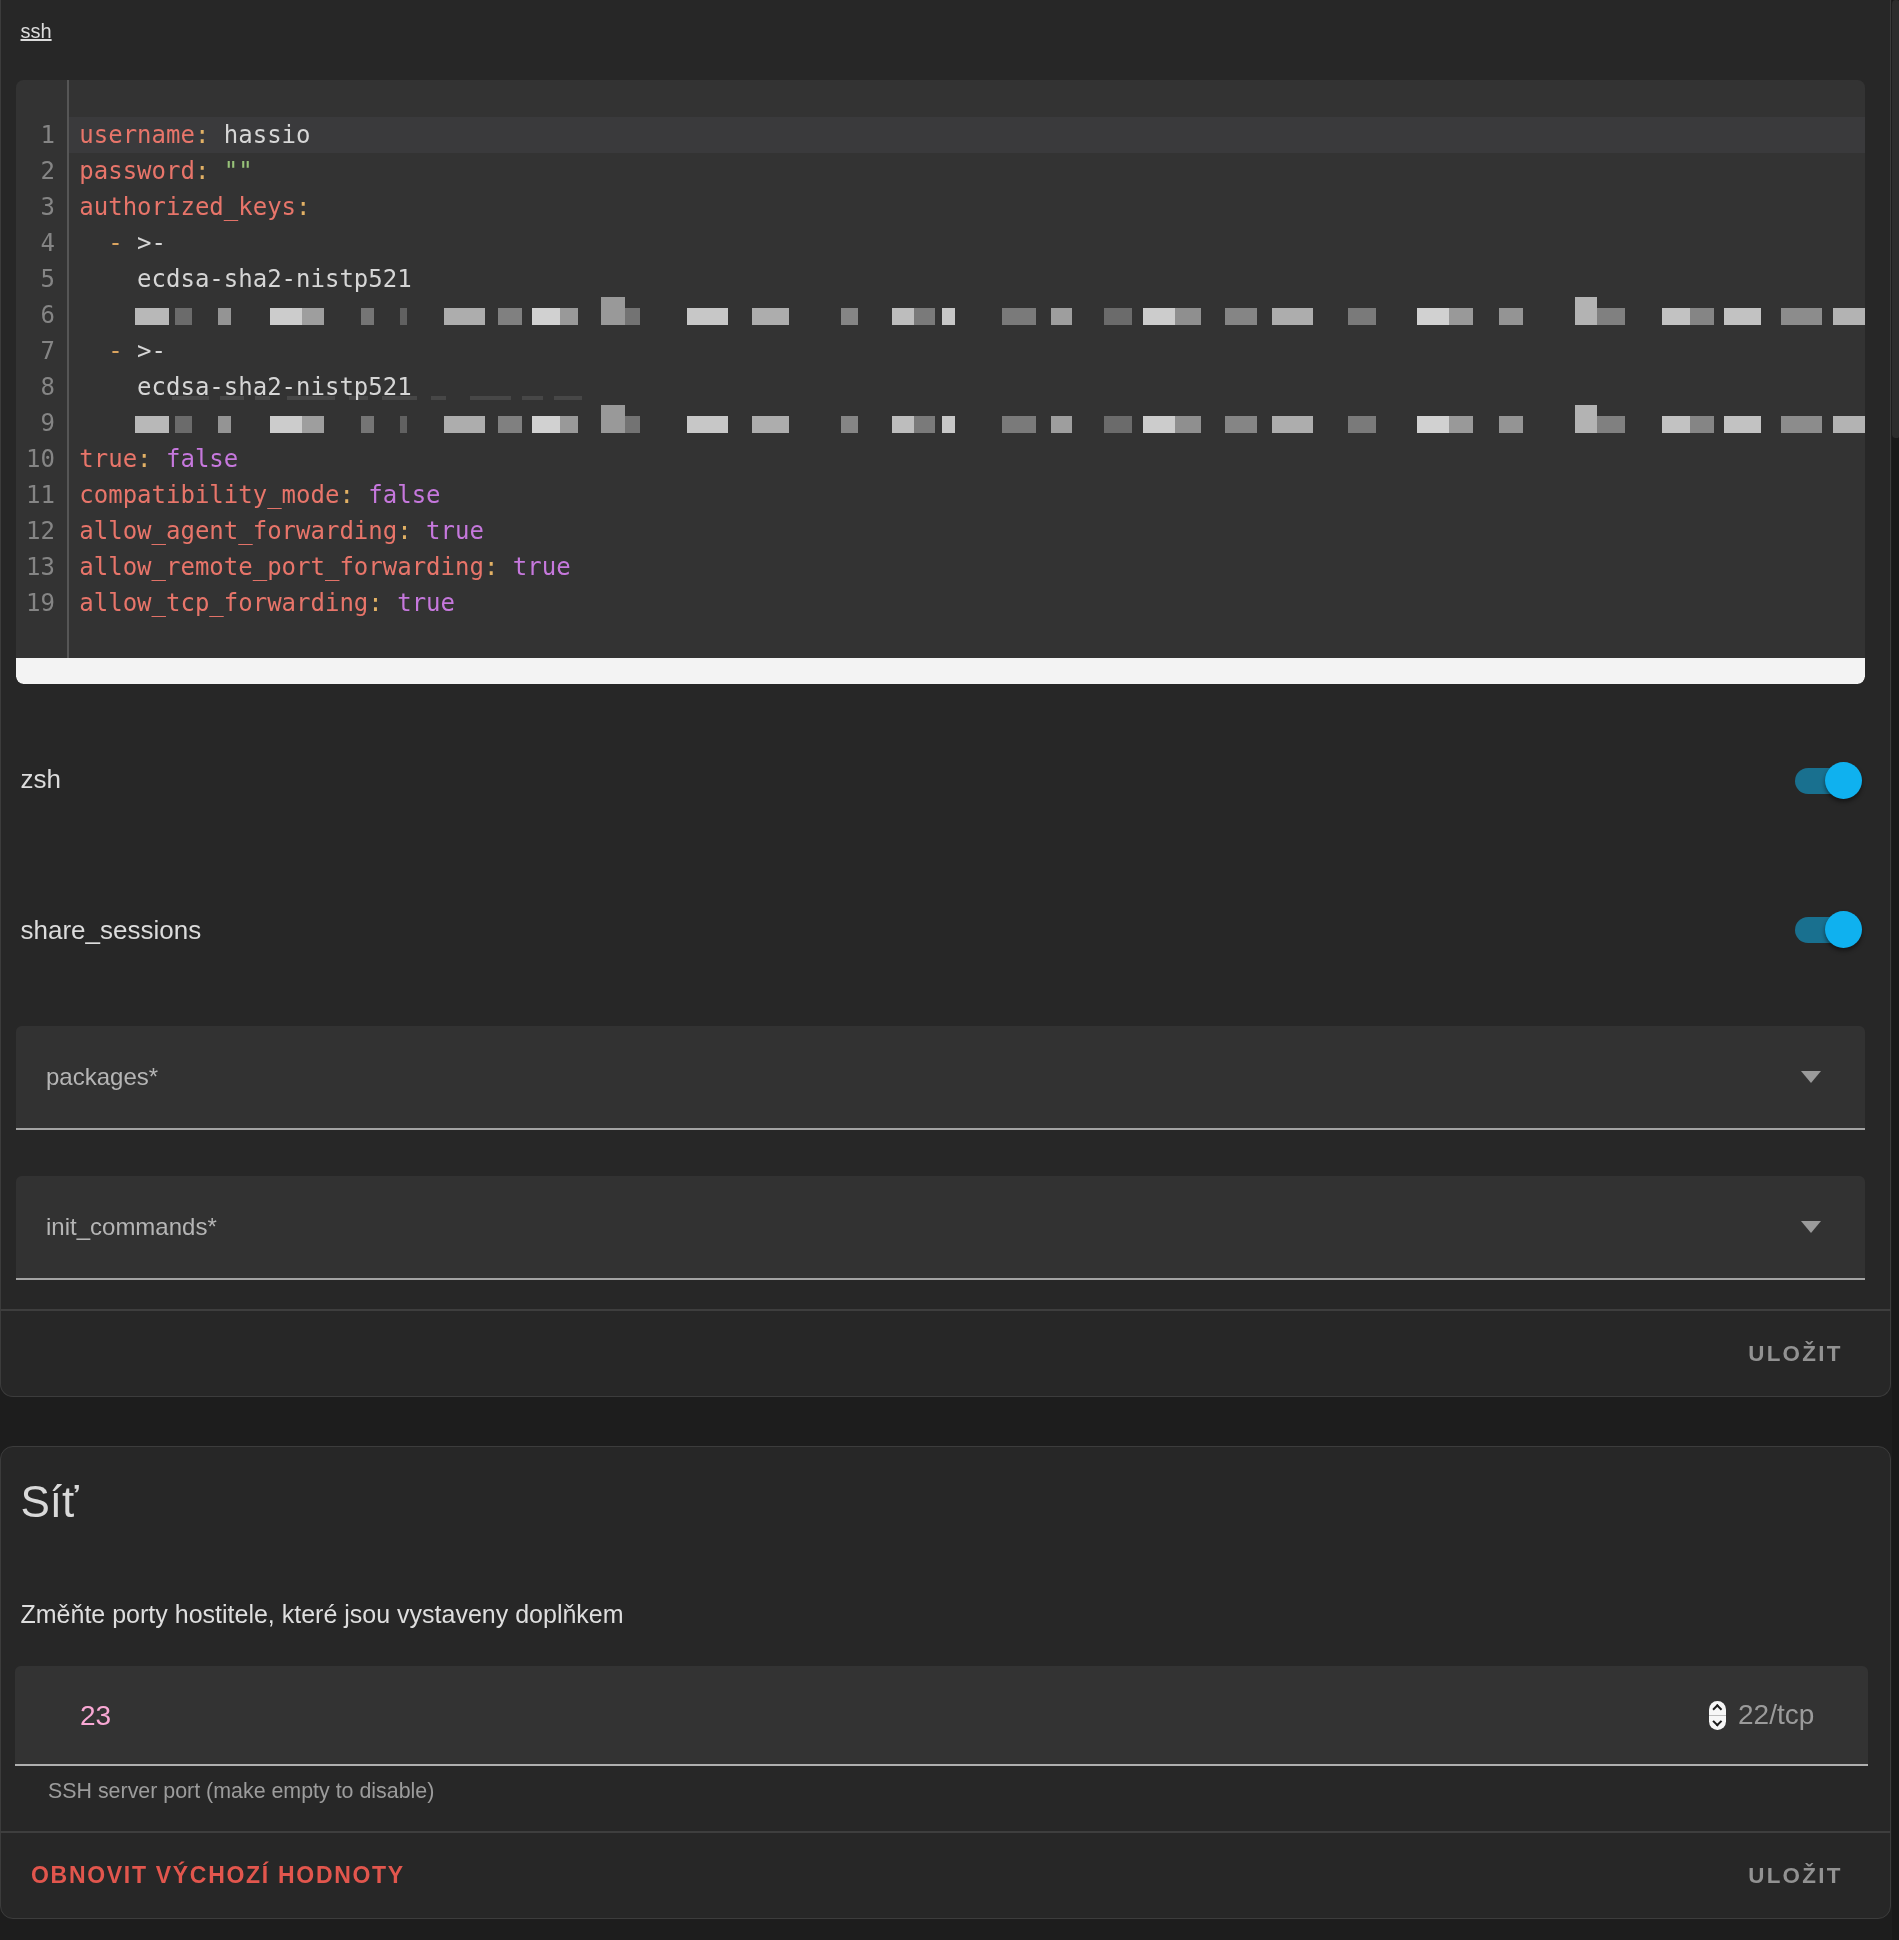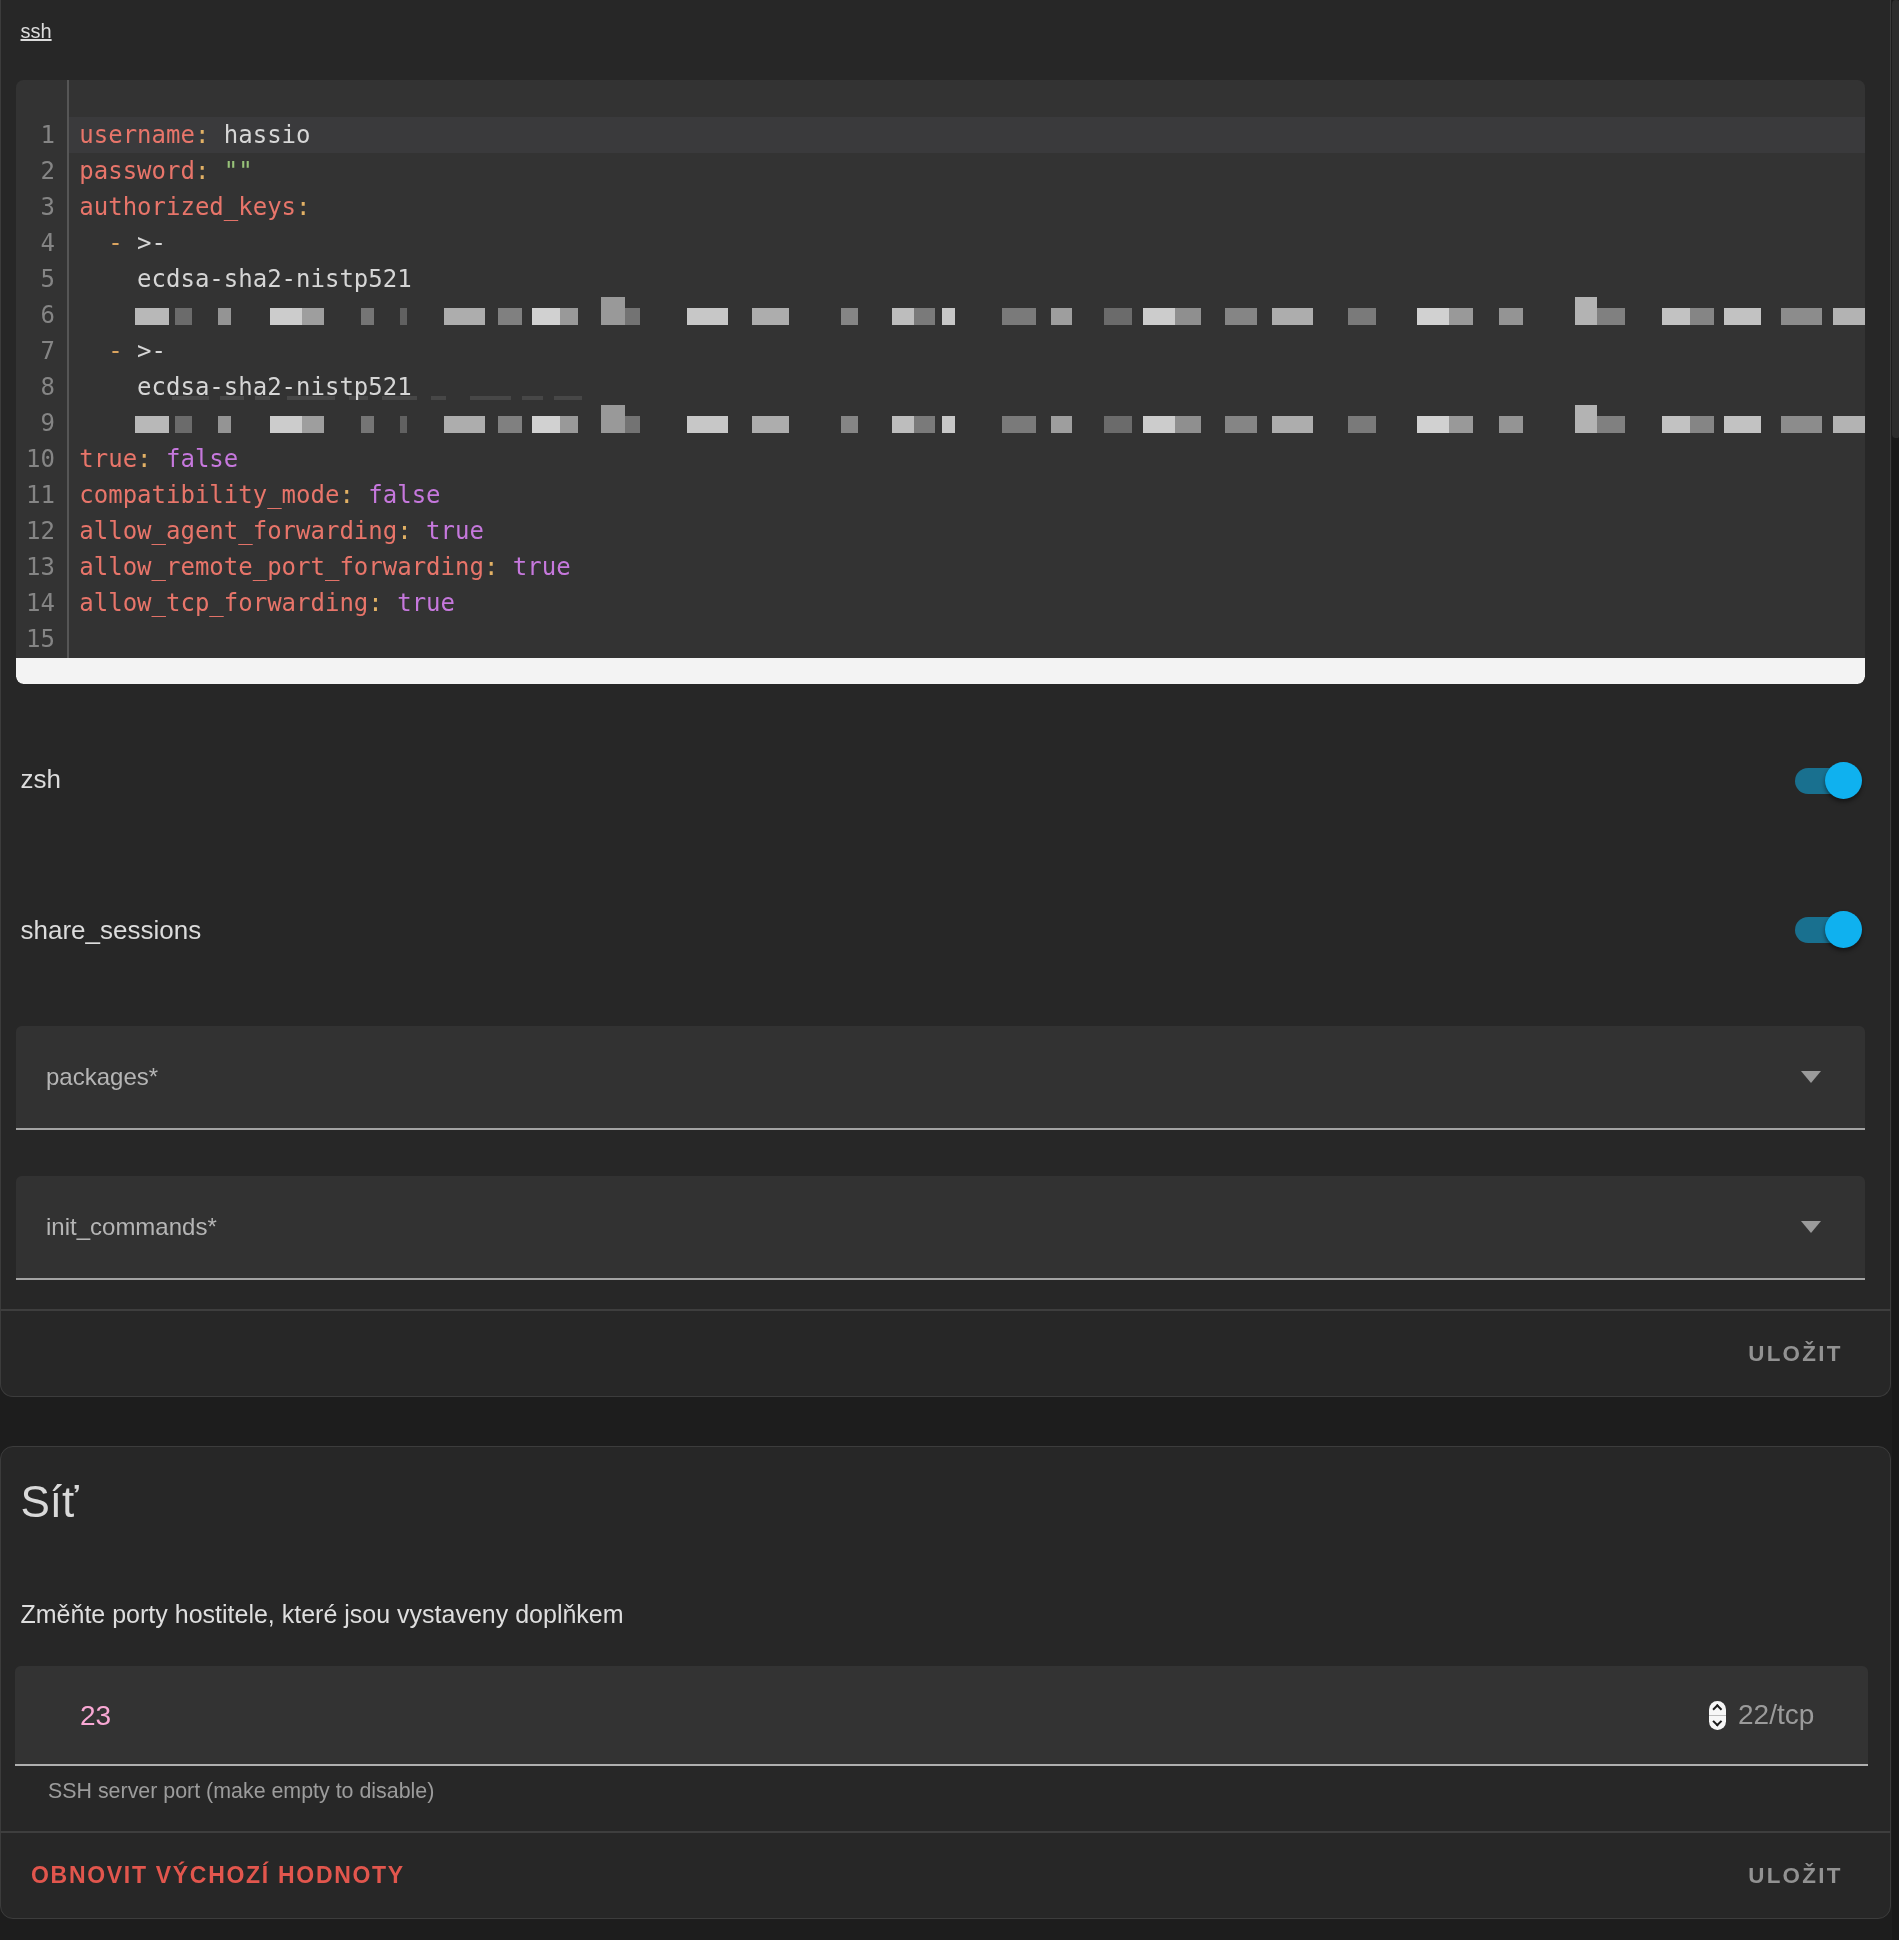--- a/index.html
+++ b/index.html
@@ -143,22 +143,21 @@
         <div class="ed-line"><span class="ed-num">4</span><span class="ed-code"><span class="tk-t">  </span><span class="tk-d">-</span><span class="tk-t"> &gt;-</span></span></div>
         <div class="ed-line"><span class="ed-num">5</span><span class="ed-code"><span class="tk-t">    ecdsa-sha2-nistp521</span></span></div>
         <div class="ed-line"><span class="ed-num">6</span><span class="ed-code"><span class="blur-strip"><span class="blur-block" style="width: 34px; margin-right: 5.6px; background: rgb(184, 184, 184);"></span><span class="blur-block" style="width: 17px; margin-right: 26px; background: rgb(107, 107, 107);"></span><span class="blur-block" style="width: 13px; margin-right: 39px; background: rgb(148, 148, 148);"></span><span class="blur-block" style="width: 32px; margin-right: 0px; background: rgb(204, 204, 204);"></span><span class="blur-block" style="width: 22.4px; margin-right: 37px; background: rgb(158, 158, 158);"></span><span class="blur-block" style="width: 13px; margin-right: 26px; background: rgb(117, 117, 117);"></span><span class="blur-block" style="width: 7.5px; margin-right: 37px; background: rgb(97, 97, 97);"></span><span class="blur-block" style="width: 41px; margin-right: 13px; background: rgb(173, 173, 173);"></span><span class="blur-block" style="width: 24px; margin-right: 9.3px; background: rgb(128, 128, 128);"></span><span class="blur-block" style="width: 28px; margin-right: 0px; background: rgb(209, 209, 209);"></span><span class="blur-block" style="width: 18.6px; margin-right: 22.4px; background: rgb(153, 153, 153);"></span><span class="blur-block riser" style="width: 24px; margin-right: 0px; background: rgb(153, 153, 153);"></span><span class="blur-block" style="width: 15px; margin-right: 47px; background: rgb(115, 115, 115);"></span><span class="blur-block" style="width: 41px; margin-right: 24px; background: rgb(199, 199, 199);"></span><span class="blur-block" style="width: 37px; margin-right: 52px; background: rgb(173, 173, 173);"></span><span class="blur-block" style="width: 17px; margin-right: 34px; background: rgb(133, 133, 133);"></span><span class="blur-block" style="width: 22.4px; margin-right: 0px; background: rgb(189, 189, 189);"></span><span class="blur-block" style="width: 20.5px; margin-right: 7.5px; background: rgb(122, 122, 122);"></span><span class="blur-block" style="width: 13px; margin-right: 47px; background: rgb(199, 199, 199);"></span><span class="blur-block" style="width: 34px; margin-right: 15px; background: rgb(122, 122, 122);"></span><span class="blur-block" style="width: 20.5px; margin-right: 32px; background: rgb(158, 158, 158);"></span><span class="blur-block" style="width: 28px; margin-right: 11.2px; background: rgb(107, 107, 107);"></span><span class="blur-block" style="width: 32px; margin-right: 0px; background: rgb(204, 204, 204);"></span><span class="blur-block" style="width: 26px; margin-right: 24px; background: rgb(143, 143, 143);"></span><span class="blur-block" style="width: 32px; margin-right: 15px; background: rgb(133, 133, 133);"></span><span class="blur-block" style="width: 41px; margin-right: 35px; background: rgb(173, 173, 173);"></span><span class="blur-block" style="width: 28px; margin-right: 41px; background: rgb(122, 122, 122);"></span><span class="blur-block" style="width: 32px; margin-right: 0px; background: rgb(209, 209, 209);"></span><span class="blur-block" style="width: 24px; margin-right: 26px; background: rgb(153, 153, 153);"></span><span class="blur-block" style="width: 24px; margin-right: 52px; background: rgb(148, 148, 148);"></span><span class="blur-block riser" style="width: 22.4px; margin-right: 0px; background: rgb(179, 179, 179);"></span><span class="blur-block" style="width: 28px; margin-right: 37px; background: rgb(128, 128, 128);"></span><span class="blur-block" style="width: 28px; margin-right: 0px; background: rgb(194, 194, 194);"></span><span class="blur-block" style="width: 24px; margin-right: 9.3px; background: rgb(133, 133, 133);"></span><span class="blur-block" style="width: 37px; margin-right: 20.5px; background: rgb(194, 194, 194);"></span><span class="blur-block" style="width: 41px; margin-right: 11.2px; background: rgb(140, 140, 140);"></span><span class="blur-block" style="width: 45px; margin-right: 0px; background: rgb(179, 179, 179);"></span></span></span></div>
         <div class="ed-line"><span class="ed-num">7</span><span class="ed-code"><span class="tk-t">  </span><span class="tk-d">-</span><span class="tk-t"> &gt;-</span></span></div>
         <div class="ed-line"><span class="ed-num">8</span><span class="ed-code"><span class="tk-t">    ecdsa-sha2-nistp521</span><span class="ghost-mark" style="left: 103px; width: 37px;"></span><span class="ghost-mark" style="left: 151px; width: 24px;"></span><span class="ghost-mark" style="left: 186px; width: 15px;"></span><span class="ghost-mark" style="left: 218px; width: 48px;"></span><span class="ghost-mark" style="left: 280px; width: 18.6px;"></span><span class="ghost-mark" style="left: 313px; width: 35px;"></span><span class="ghost-mark" style="left: 362px; width: 15px;"></span><span class="ghost-mark" style="left: 401px; width: 41px;"></span><span class="ghost-mark" style="left: 453px; width: 20.5px;"></span><span class="ghost-mark" style="left: 485px; width: 28px;"></span></span></div>
         <div class="ed-line"><span class="ed-num">9</span><span class="ed-code"><span class="blur-strip"><span class="blur-block" style="width: 34px; margin-right: 5.6px; background: rgb(184, 184, 184);"></span><span class="blur-block" style="width: 17px; margin-right: 26px; background: rgb(107, 107, 107);"></span><span class="blur-block" style="width: 13px; margin-right: 39px; background: rgb(148, 148, 148);"></span><span class="blur-block" style="width: 32px; margin-right: 0px; background: rgb(204, 204, 204);"></span><span class="blur-block" style="width: 22.4px; margin-right: 37px; background: rgb(158, 158, 158);"></span><span class="blur-block" style="width: 13px; margin-right: 26px; background: rgb(117, 117, 117);"></span><span class="blur-block" style="width: 7.5px; margin-right: 37px; background: rgb(97, 97, 97);"></span><span class="blur-block" style="width: 41px; margin-right: 13px; background: rgb(173, 173, 173);"></span><span class="blur-block" style="width: 24px; margin-right: 9.3px; background: rgb(128, 128, 128);"></span><span class="blur-block" style="width: 28px; margin-right: 0px; background: rgb(209, 209, 209);"></span><span class="blur-block" style="width: 18.6px; margin-right: 22.4px; background: rgb(153, 153, 153);"></span><span class="blur-block riser" style="width: 24px; margin-right: 0px; background: rgb(153, 153, 153);"></span><span class="blur-block" style="width: 15px; margin-right: 47px; background: rgb(115, 115, 115);"></span><span class="blur-block" style="width: 41px; margin-right: 24px; background: rgb(199, 199, 199);"></span><span class="blur-block" style="width: 37px; margin-right: 52px; background: rgb(173, 173, 173);"></span><span class="blur-block" style="width: 17px; margin-right: 34px; background: rgb(133, 133, 133);"></span><span class="blur-block" style="width: 22.4px; margin-right: 0px; background: rgb(189, 189, 189);"></span><span class="blur-block" style="width: 20.5px; margin-right: 7.5px; background: rgb(122, 122, 122);"></span><span class="blur-block" style="width: 13px; margin-right: 47px; background: rgb(199, 199, 199);"></span><span class="blur-block" style="width: 34px; margin-right: 15px; background: rgb(122, 122, 122);"></span><span class="blur-block" style="width: 20.5px; margin-right: 32px; background: rgb(158, 158, 158);"></span><span class="blur-block" style="width: 28px; margin-right: 11.2px; background: rgb(107, 107, 107);"></span><span class="blur-block" style="width: 32px; margin-right: 0px; background: rgb(204, 204, 204);"></span><span class="blur-block" style="width: 26px; margin-right: 24px; background: rgb(143, 143, 143);"></span><span class="blur-block" style="width: 32px; margin-right: 15px; background: rgb(133, 133, 133);"></span><span class="blur-block" style="width: 41px; margin-right: 35px; background: rgb(173, 173, 173);"></span><span class="blur-block" style="width: 28px; margin-right: 41px; background: rgb(122, 122, 122);"></span><span class="blur-block" style="width: 32px; margin-right: 0px; background: rgb(209, 209, 209);"></span><span class="blur-block" style="width: 24px; margin-right: 26px; background: rgb(153, 153, 153);"></span><span class="blur-block" style="width: 24px; margin-right: 52px; background: rgb(148, 148, 148);"></span><span class="blur-block riser" style="width: 22.4px; margin-right: 0px; background: rgb(179, 179, 179);"></span><span class="blur-block" style="width: 28px; margin-right: 37px; background: rgb(128, 128, 128);"></span><span class="blur-block" style="width: 28px; margin-right: 0px; background: rgb(194, 194, 194);"></span><span class="blur-block" style="width: 24px; margin-right: 9.3px; background: rgb(133, 133, 133);"></span><span class="blur-block" style="width: 37px; margin-right: 20.5px; background: rgb(194, 194, 194);"></span><span class="blur-block" style="width: 41px; margin-right: 11.2px; background: rgb(140, 140, 140);"></span><span class="blur-block" style="width: 45px; margin-right: 0px; background: rgb(179, 179, 179);"></span></span></span></div>
         <div class="ed-line"><span class="ed-num">10</span><span class="ed-code"><span class="tk-k">true</span><span class="tk-p">:</span><span class="tk-b"> false</span></span></div>
         <div class="ed-line"><span class="ed-num">11</span><span class="ed-code"><span class="tk-k">compatibility_mode</span><span class="tk-p">:</span><span class="tk-b"> false</span></span></div>
         <div class="ed-line"><span class="ed-num">12</span><span class="ed-code"><span class="tk-k">allow_agent_forwarding</span><span class="tk-p">:</span><span class="tk-b"> true</span></span></div>
         <div class="ed-line"><span class="ed-num">13</span><span class="ed-code"><span class="tk-k">allow_remote_port_forwarding</span><span class="tk-p">:</span><span class="tk-b"> true</span></span></div>
-        <div class="ed-line"><span class="ed-num">14</span><span class="ed-code"><span class="tk-k">allow_tcp_forwarding</span><span class="tk-p">:</span><span class="tk-b"> true</span></span></div>
-        <div class="ed-line"><span class="ed-num">15</span><span class="ed-code"></span></div>
+        <div class="ed-line"><span class="ed-num">19</span><span class="ed-code"><span class="tk-k">allow_tcp_forwarding</span><span class="tk-p">:</span><span class="tk-b"> true</span></span></div>
       </div>
     <div class="ed-hscroll"></div>
   </div>
 
   <div class="opt-label" id="zsh-label">zsh</div>
   <div class="toggle" id="toggle-zsh">
     <div class="track"></div>
     <div class="thumb"></div>
   </div>
 

